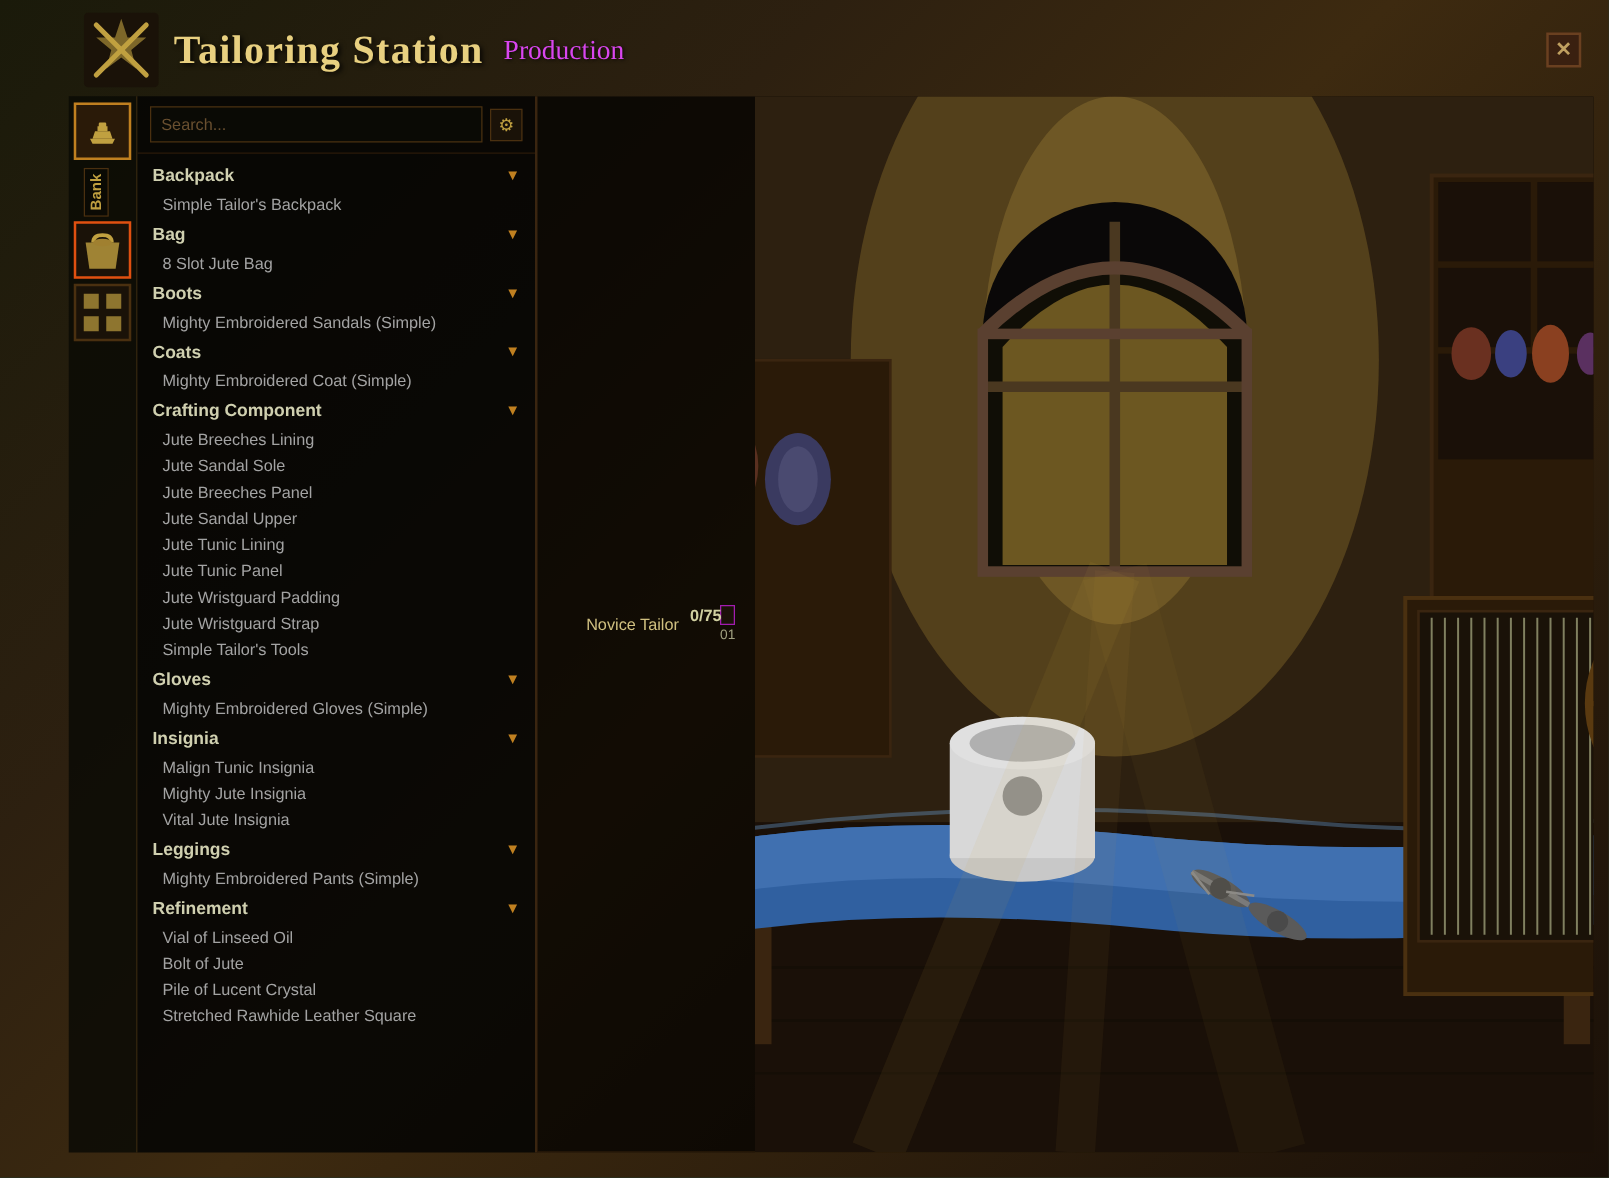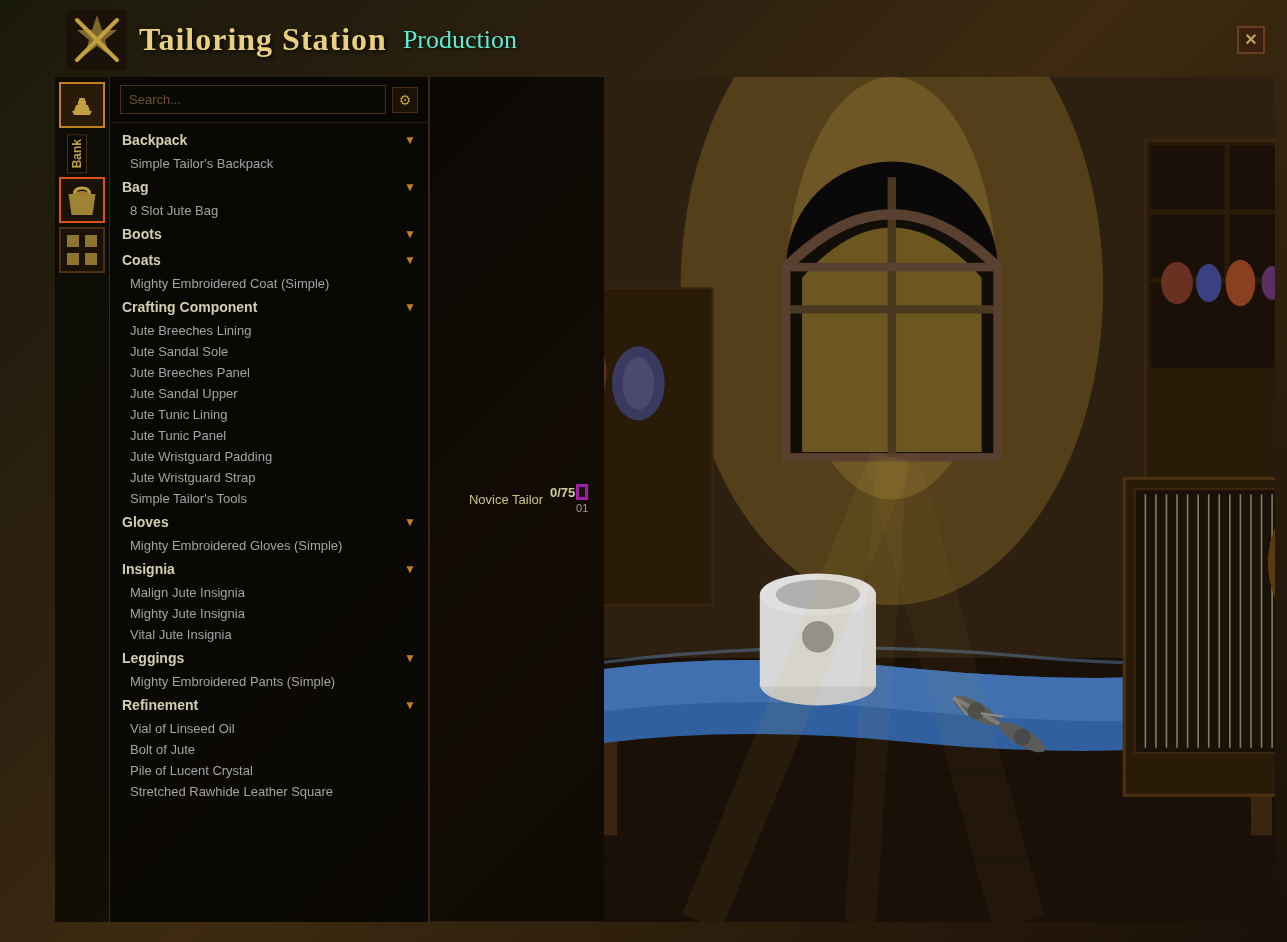--- a/index.html
+++ b/index.html
@@ -50,22 +50,22 @@
       font-size: 32px;
       font-weight: bold;
       color: #e8d080;
       text-shadow: 2px 2px 4px rgba(0,0,0,0.8);
       letter-spacing: 1px;
       font-family: 'Georgia', serif;
     }
 
     .tab-production {
       margin-left: 16px;
-      font-size: 26px;
-      color: #5eead4;
+      font-size: 22px;
+      color: #d946ef;
       font-family: 'Georgia', serif;
       text-shadow: 1px 1px 3px rgba(0,0,0,0.8);
     }
 
     .close-btn {
       position: absolute;
       right: 10px;
       top: 50%;
       transform: translateY(-50%);
       width: 28px;
@@ -272,21 +272,21 @@
     }
 
     .xp-bar-container {
       flex: 1;
       position: relative;
     }
 
     .xp-bar-bg {
       height: 16px;
       background: #1a1208;
-      border: 3px solid #a21caf;
+      border: 1px solid #a21caf;
       position: relative;
     }
 
     .xp-bar-fill {
       height: 100%;
       background: linear-gradient(90deg, #2a6020, #40a030);
       width: 0%;
     }
 
     .xp-numbers {
@@ -411,20 +411,21 @@
           <div class="recipe-item">Simple Tailor's Backpack</div>
           <div class="category-header">
             <span>Bag</span>
             <span class="category-arrow">▼</span>
           </div>
           <div class="recipe-item">8 Slot Jute Bag</div>
           <div class="category-header">
             <span>Boots</span>
             <span class="category-arrow">▼</span>
           </div>
+          <div class="recipe-item">Mighty Embroidered Sandals (Simple)</div>
           <div class="category-header">
             <span>Coats</span>
             <span class="category-arrow">▼</span>
           </div>
           <div class="recipe-item">Mighty Embroidered Coat (Simple)</div>
           <div class="category-header">
             <span>Crafting Component</span>
             <span class="category-arrow">▼</span>
           </div>
           <div class="recipe-item">Jute Breeches Lining</div>
@@ -438,21 +439,21 @@
           <div class="recipe-item">Simple Tailor's Tools</div>
           <div class="category-header">
             <span>Gloves</span>
             <span class="category-arrow">▼</span>
           </div>
           <div class="recipe-item">Mighty Embroidered Gloves (Simple)</div>
           <div class="category-header">
             <span>Insignia</span>
             <span class="category-arrow">▼</span>
           </div>
-          <div class="recipe-item">Malign Jute Insignia</div>
+          <div class="recipe-item">Malign Tunic Insignia</div>
           <div class="recipe-item">Mighty Jute Insignia</div>
           <div class="recipe-item">Vital Jute Insignia</div>
           <div class="category-header">
             <span>Leggings</span>
             <span class="category-arrow">▼</span>
           </div>
           <div class="recipe-item">Mighty Embroidered Pants (Simple)</div>
           <div class="category-header">
             <span>Refinement</span>
             <span class="category-arrow">▼</span>

